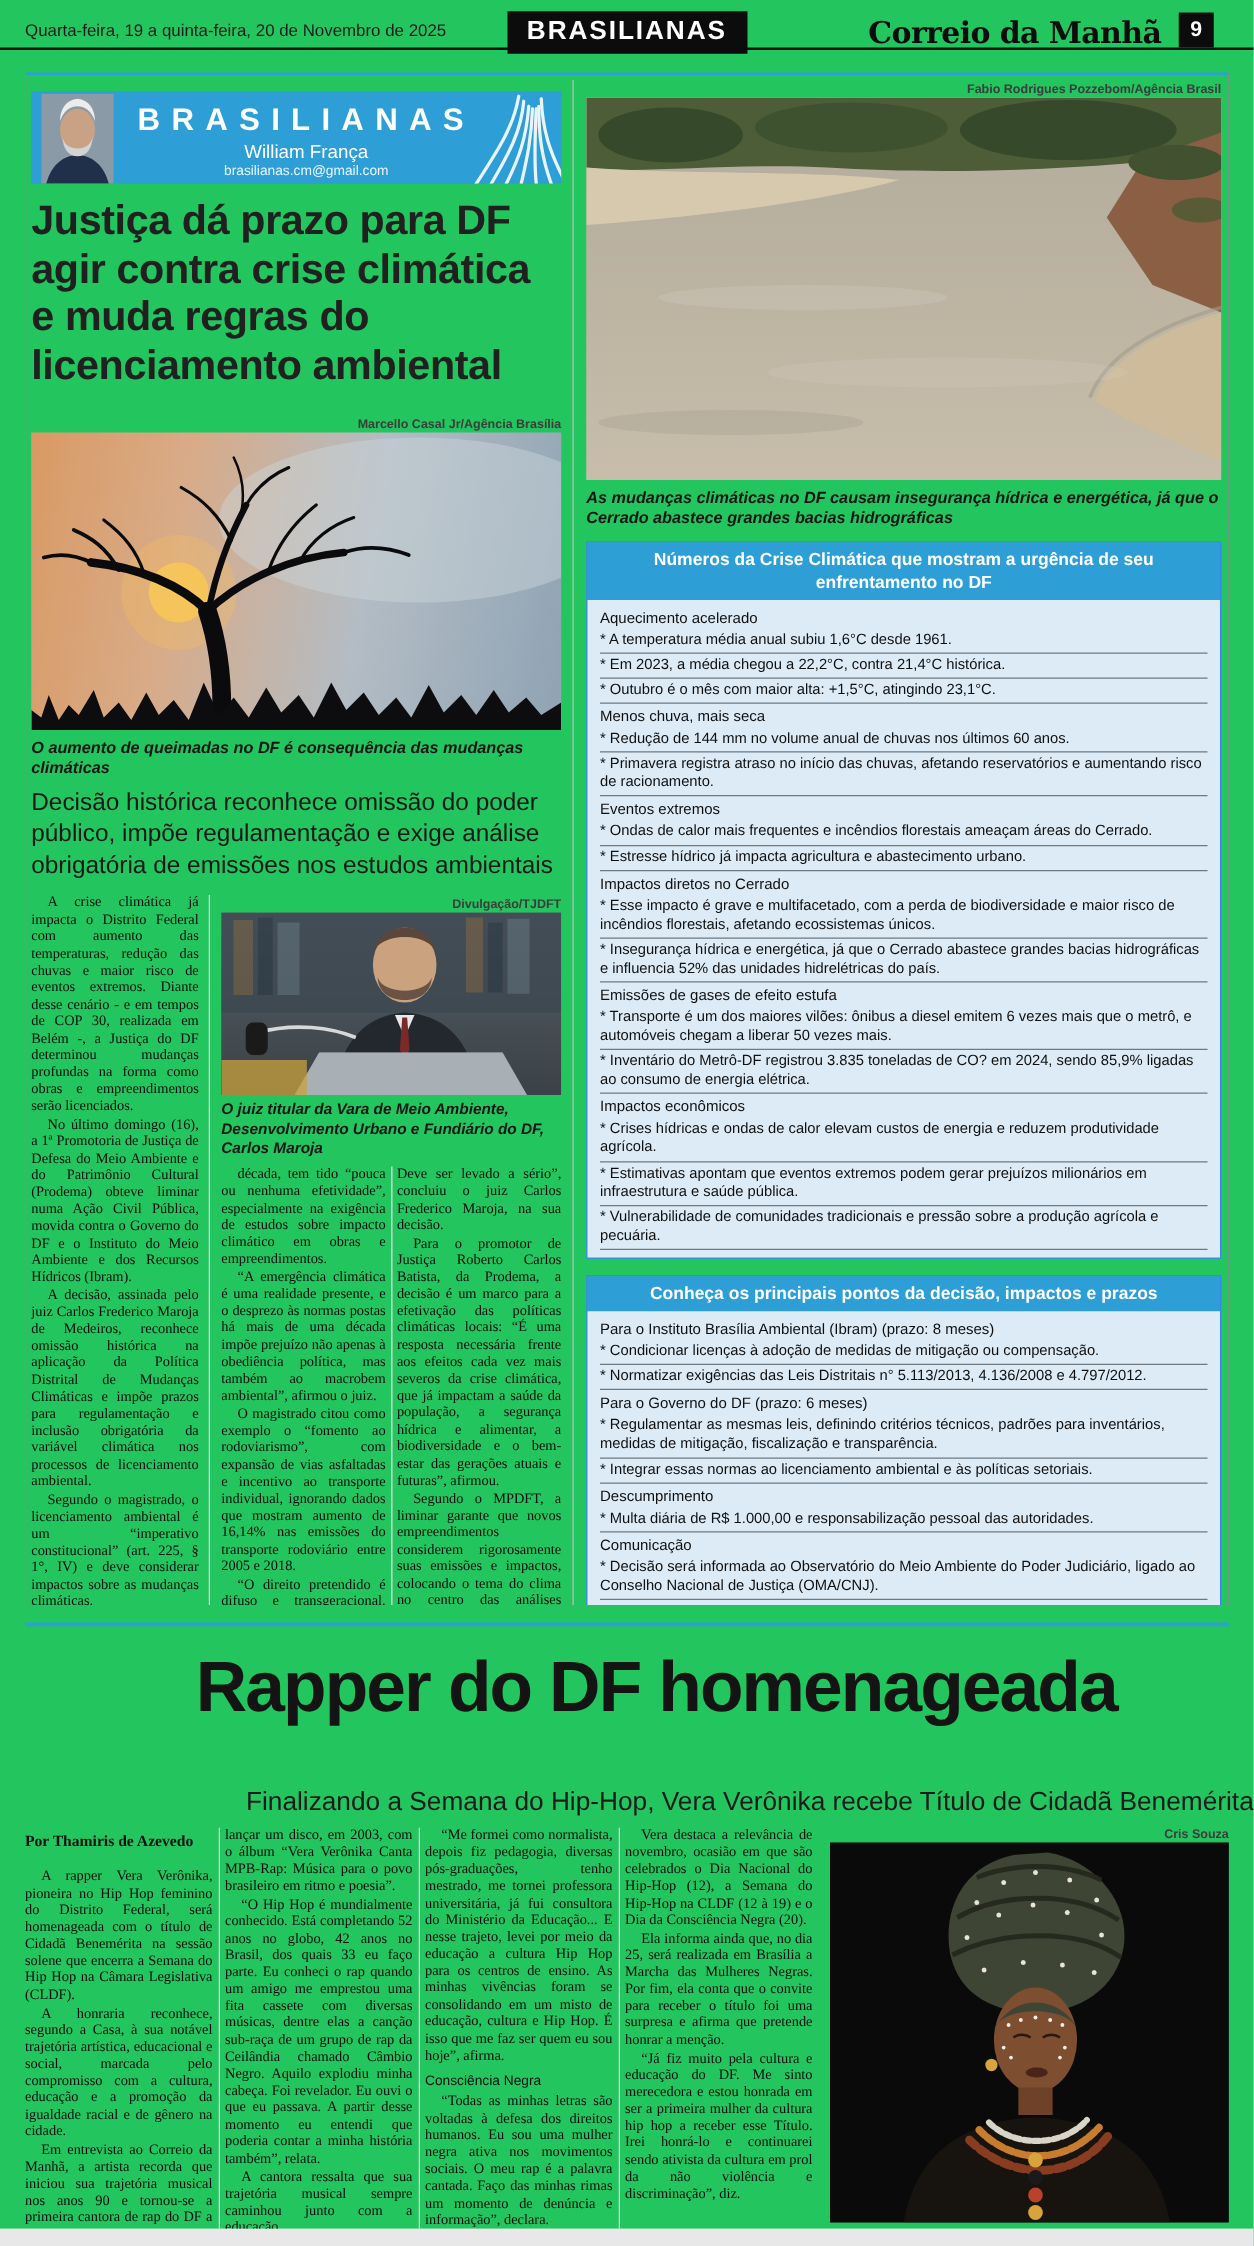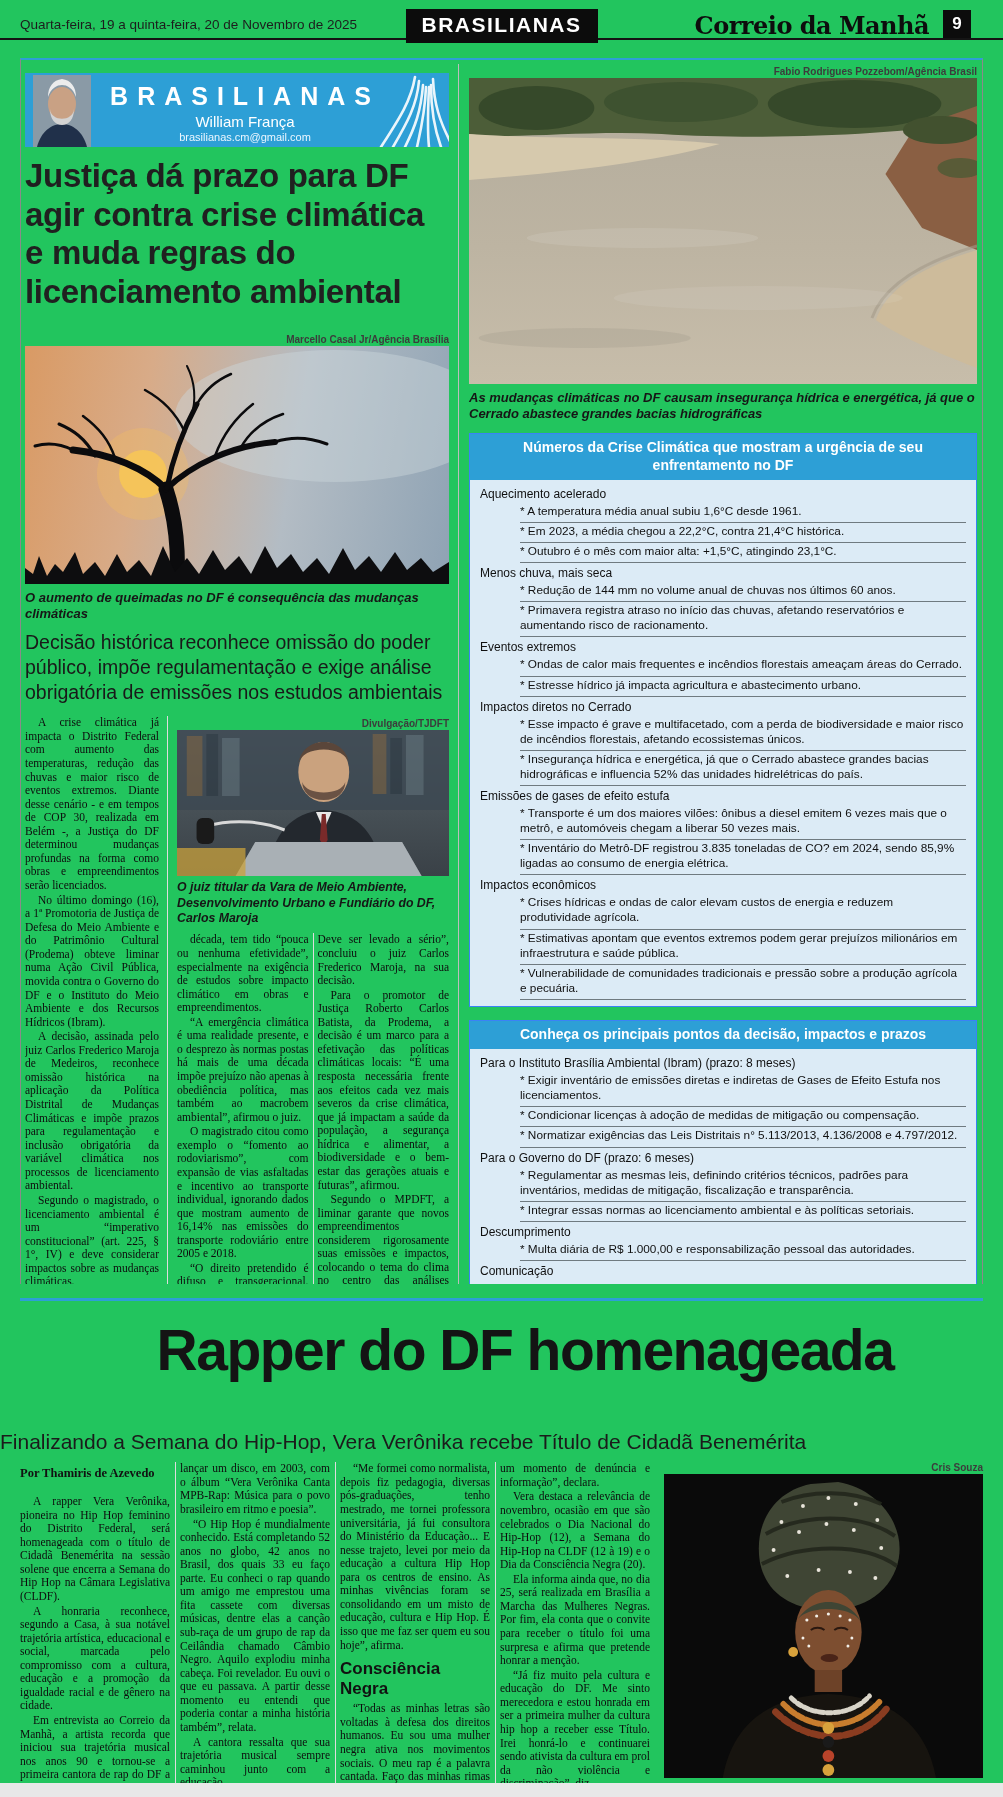--- a/index.html
+++ b/index.html
@@ -48,30 +48,30 @@
   .caption-sm{font-size:12.3px;font-weight:700;font-style:italic;color:#161616;line-height:1.25;margin:4px 0 7px;}
   .twocol{column-count:2;column-gap:9px;column-rule:1px solid #ddd;height:394px;overflow:hidden;}
   
   .photo-lake{height:306px;background:linear-gradient(180deg,#b3ac9c 0%,#bdb4a2 55%,#c7bdaa 100%);margin-top:1px;}
   .infobox{border:1px solid #3b82f6;margin-top:10px;}
   .infobox + .infobox{margin-top:13px;}
   .box-title{background:#2d9fd6;color:#fff;font-weight:700;font-size:14px;text-align:center;
         padding:4px 26px 6px;line-height:1.3;}
   .box-body{background:#dcebf6;padding:4px 10px 6px;}
   .box-h{font-size:12px;font-weight:400;color:#101010;padding:3px 0 1px;line-height:1.25;}
-  .box-b{font-size:11.8px;color:#101010;line-height:1.28;padding:1px 0 3px;border-bottom:1px solid #6f7a80;margin-left:40px;}
+  .box-b{font-size:11.8px;color:#101010;line-height:1.28;padding:1px 0 3px;border-bottom:1px solid #6f7a80;}
   
   .divider{margin:14px 20px 0;border-top:3px solid #2d9fd6;}
   .b-headline{text-align:center;font-size:57px;font-weight:700;letter-spacing:-1.5px;color:#141414;margin-top:16px;padding-left:47px;}
-  .b-subhead{text-align:left;font-size:21px;color:#1b1b1b;margin-top:13px;}
+  .b-subhead{text-align:right;font-size:21px;color:#1b1b1b;margin-top:13px;}
   .b-row{display:flex;gap:14px;margin:6px 20px 0;}
   .b-text{width:630px;flex:0 0 630px;}
   .byline{font-size:12.5px;font-weight:700;color:#111;margin:4px 0 14px;}
   .b-cols{column-count:4;column-gap:10px;column-rule:1px solid #ddd;height:334px;overflow:hidden;margin-top:2px;}
-  .b-sub{font-family:"Liberation Sans",sans-serif;font-size:17px;font-weight:700;color:#111;margin:7px 0 3px;}
+  .b-sub{font-family:"Liberation Sans",sans-serif;font-size:11px;font-weight:400;color:#111;margin:7px 0 3px;}
   .b-photo-wrap{flex:1;min-width:0;}
   .photo-rapper{height:304px;background:#0a0a0a;}
 </style>
 </head>
 <body>
 
 <div class="page">
 
   <header class="topbar">
     <div class="topbar-rule"></div>
@@ -235,21 +235,20 @@
             <div class="box-b">* Crises hídricas e ondas de calor elevam custos de energia e reduzem produtividade agrícola.</div>
             <div class="box-b">* Estimativas apontam que eventos extremos podem gerar prejuízos milionários em infraestrutura e saúde pública.</div>
             <div class="box-b">* Vulnerabilidade de comunidades tradicionais e pressão sobre a produção agrícola e pecuária.</div>
           </div>
       </div>
 
       <div class="infobox">
         <div class="box-title">Conheça os principais pontos da decisão, impactos e prazos</div>
         <div class="box-body">
             <div class="box-h">Para o Instituto Brasília Ambiental (Ibram) (prazo: 8 meses)</div>
-            <div class="box-b">* Exigir inventário de emissões diretas e indiretas de Gases de Efeito Estufa nos licenciamentos.</div>
             <div class="box-b">* Condicionar licenças à adoção de medidas de mitigação ou compensação.</div>
             <div class="box-b">* Normatizar exigências das Leis Distritais n° 5.113/2013, 4.136/2008 e 4.797/2012.</div>
             <div class="box-h">Para o Governo do DF (prazo: 6 meses)</div>
             <div class="box-b">* Regulamentar as mesmas leis, definindo critérios técnicos, padrões para inventários, medidas de mitigação, fiscalização e transparência.</div>
             <div class="box-b">* Integrar essas normas ao licenciamento ambiental e às políticas setoriais.</div>
             <div class="box-h">Descumprimento</div>
             <div class="box-b">* Multa diária de R$ 1.000,00 e responsabilização pessoal das autoridades.</div>
             <div class="box-h">Comunicação</div>
             <div class="box-b">* Decisão será informada ao Observatório do Meio Ambiente do Poder Judiciário, ligado ao Conselho Nacional de Justiça (OMA/CNJ).</div>
           </div>

